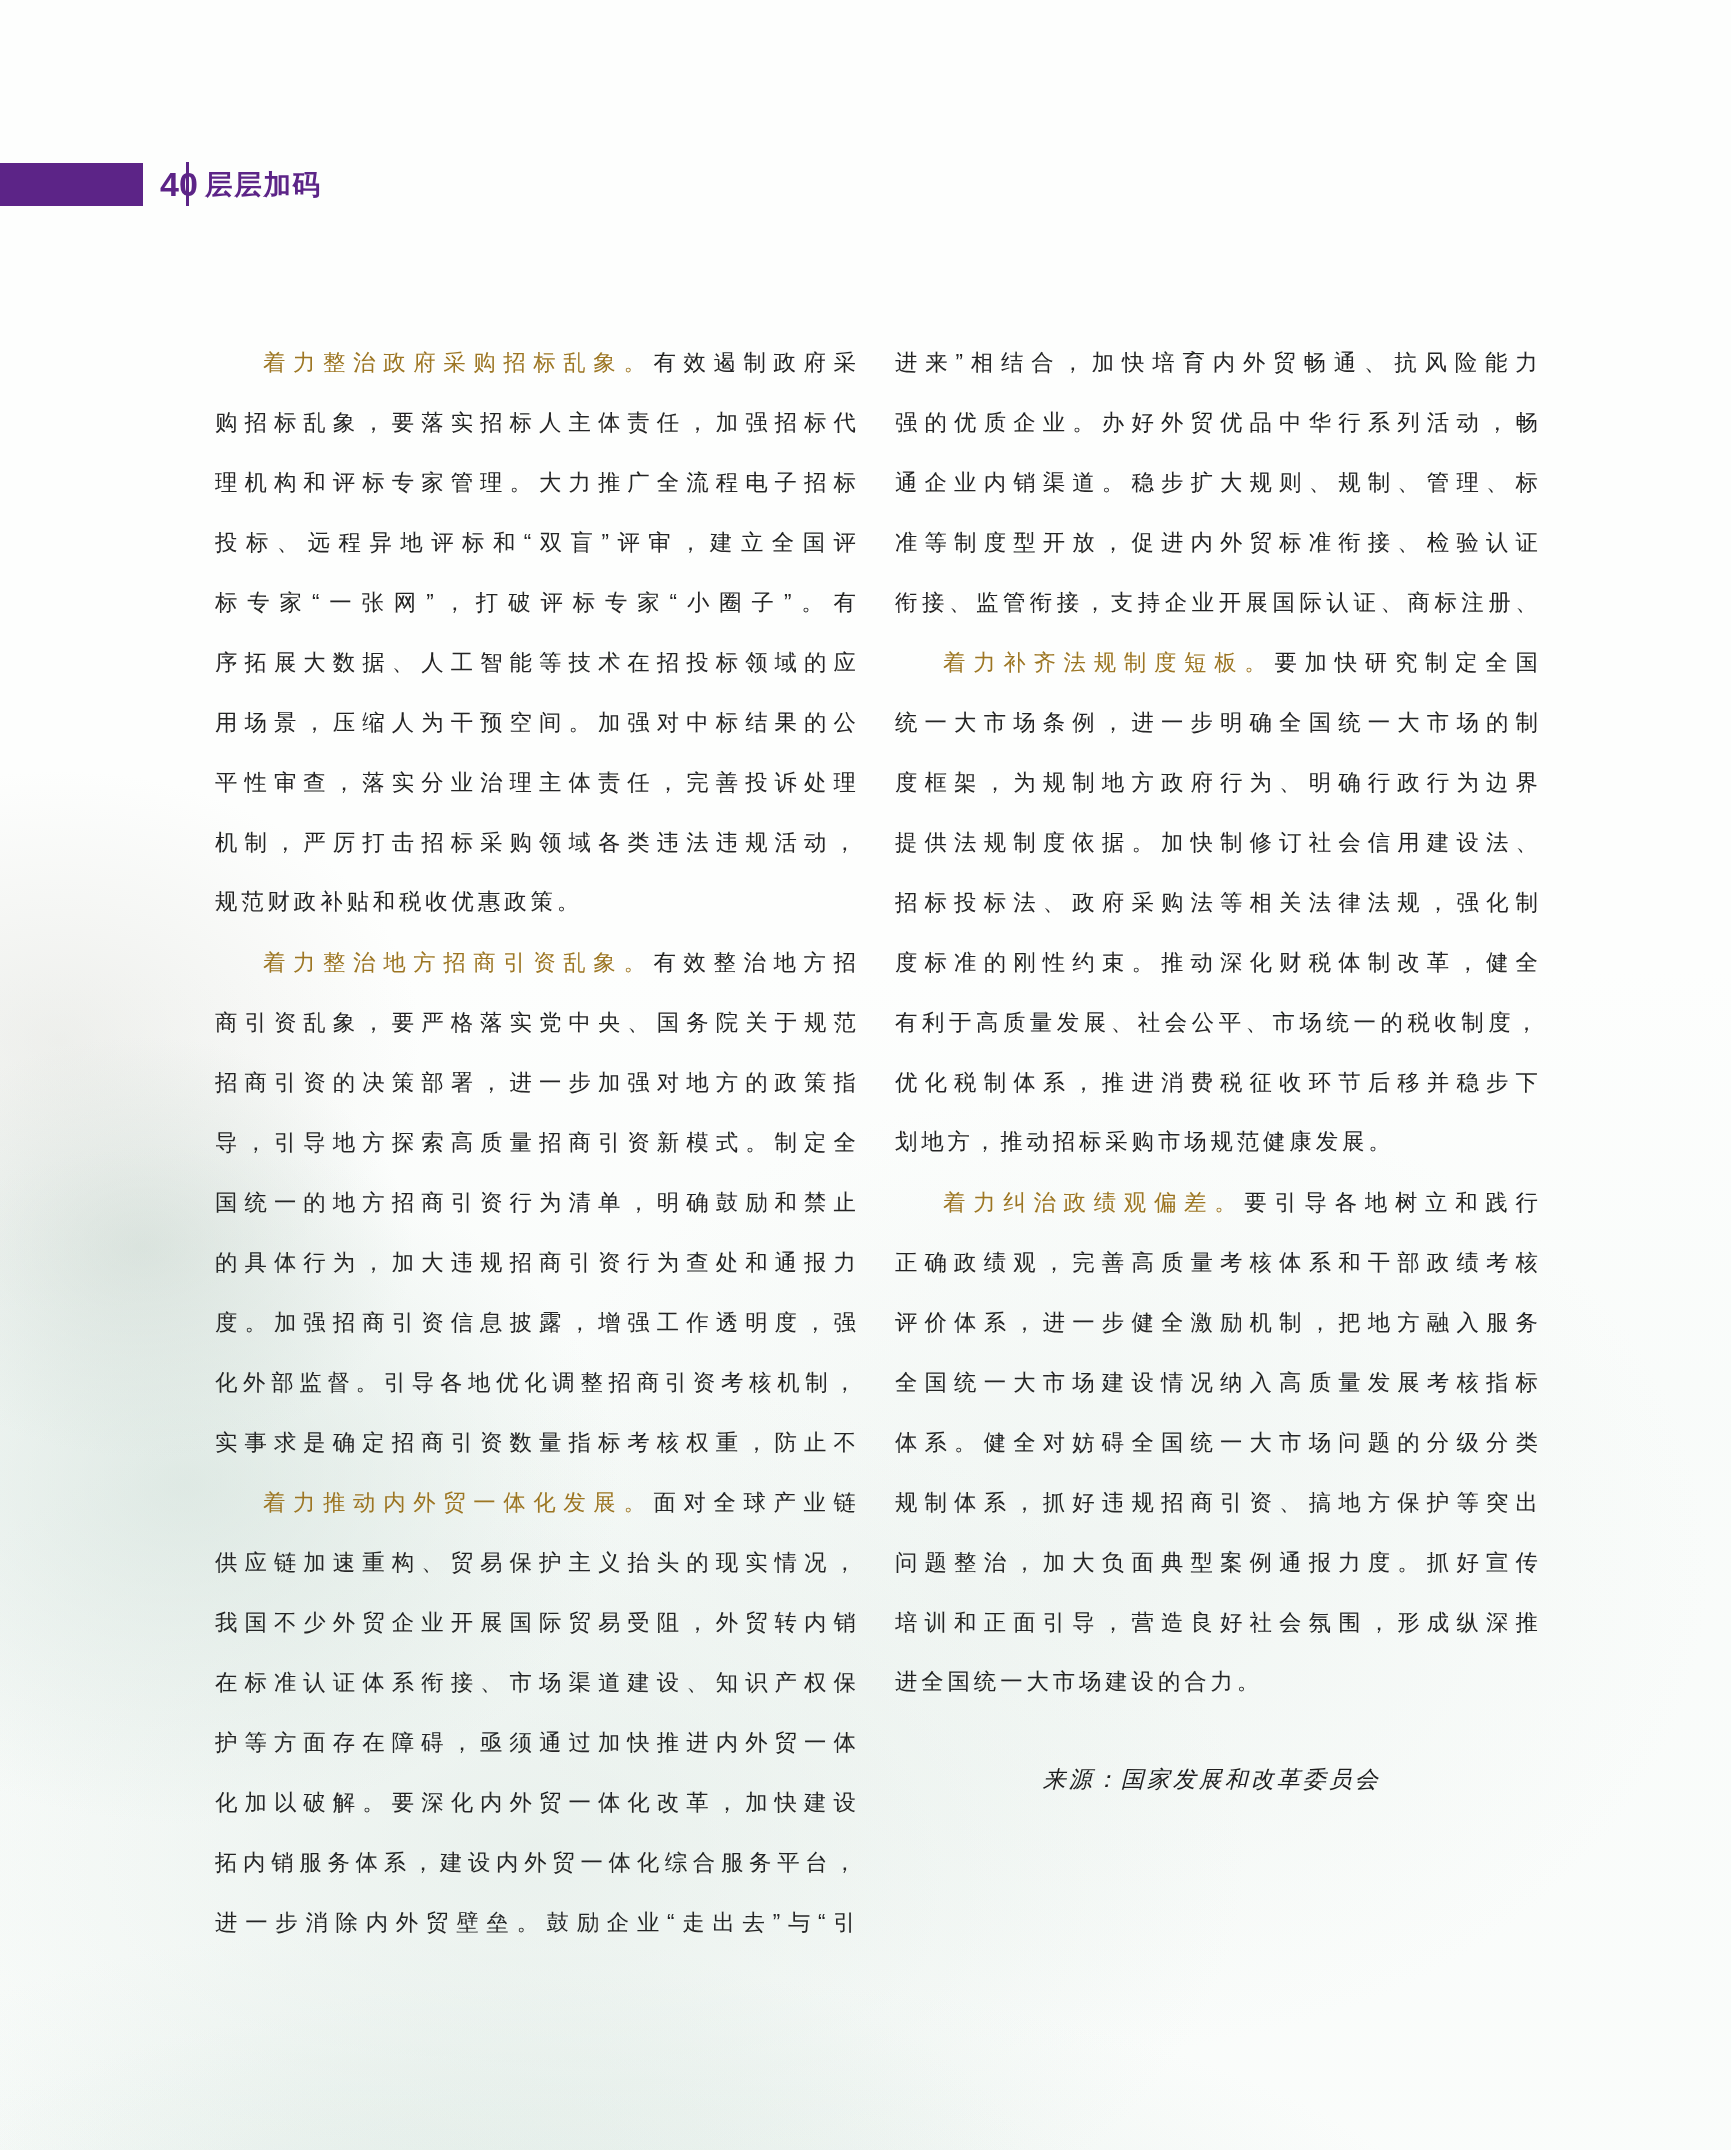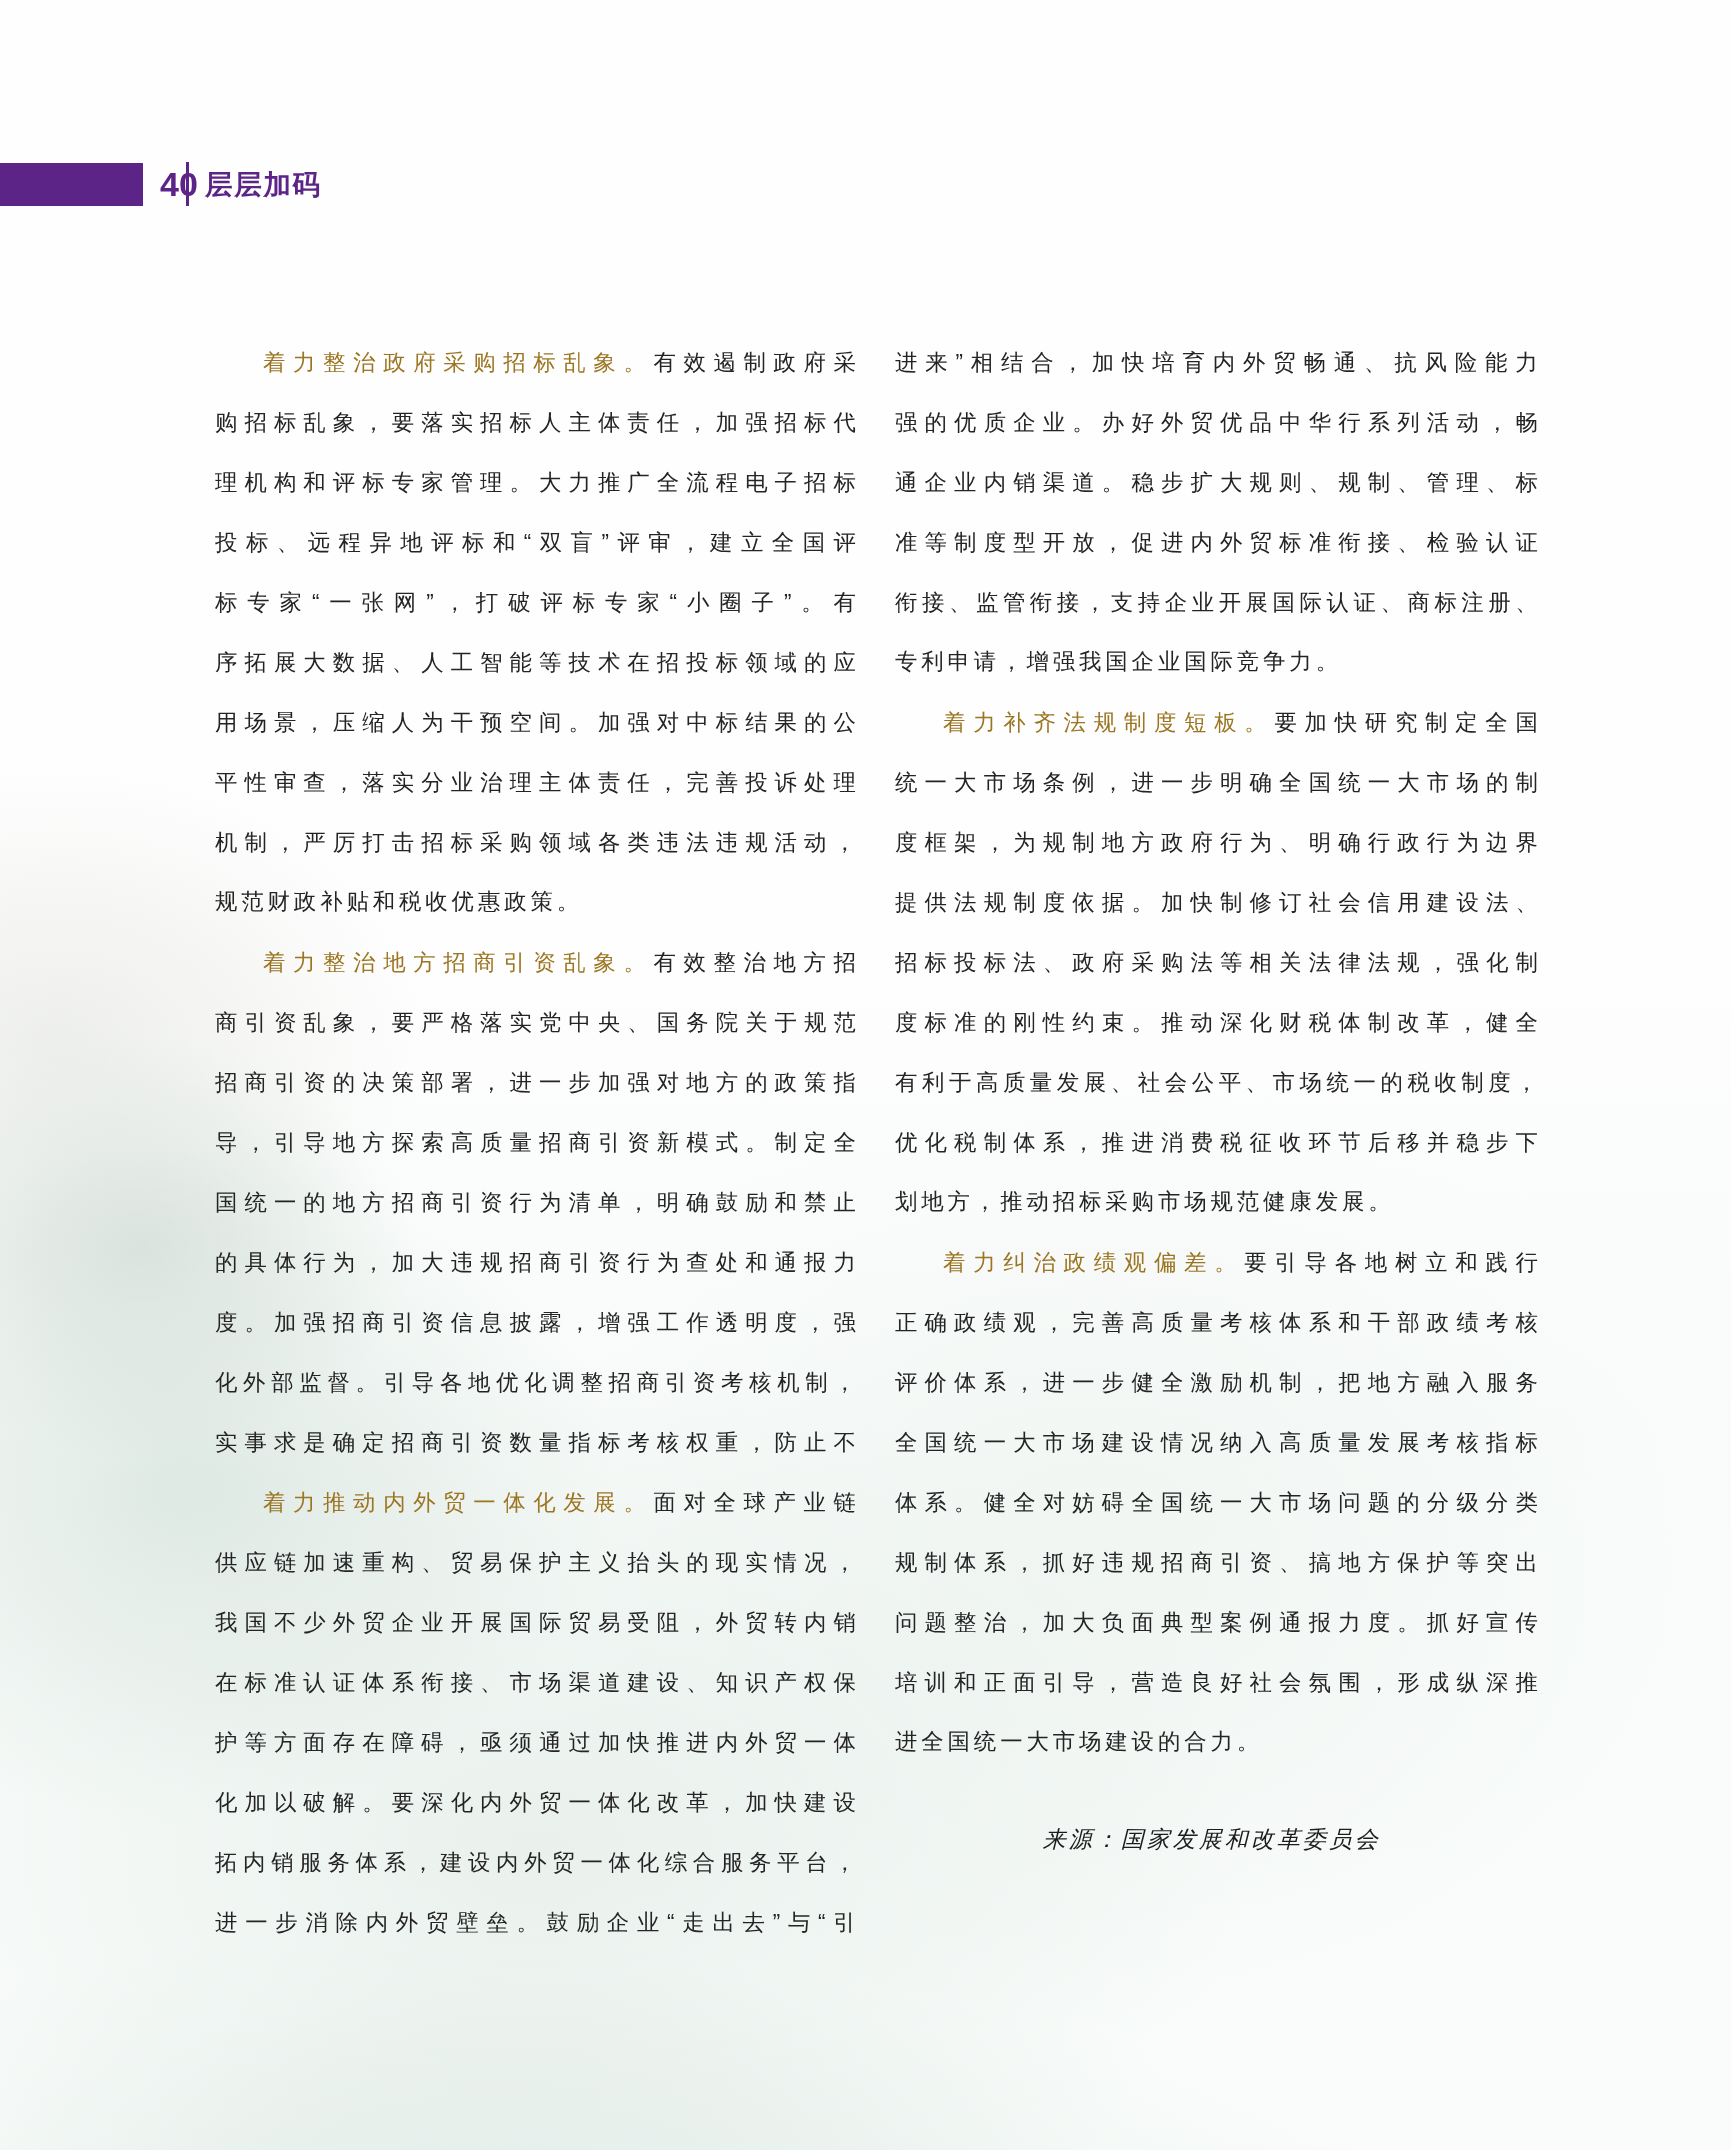--- a/index.html
+++ b/index.html
@@ -804,21 +804,20 @@
       <span>际</span>
       <span>认</span>
       <span>证</span>
       <span>、</span>
       <span>商</span>
       <span>标</span>
       <span>注</span>
       <span>册</span>
       <span>、</span>
     </div>
-    <div class="line nojust">专利申请，增强我国企业国际竞争力。</div>
     <div class="line just indent">
       <span class="lead">着</span>
       <span class="lead">力</span>
       <span class="lead">补</span>
       <span class="lead">齐</span>
       <span class="lead">法</span>
       <span class="lead">规</span>
       <span class="lead">制</span>
       <span class="lead">度</span>
       <span class="lead">短</span>

